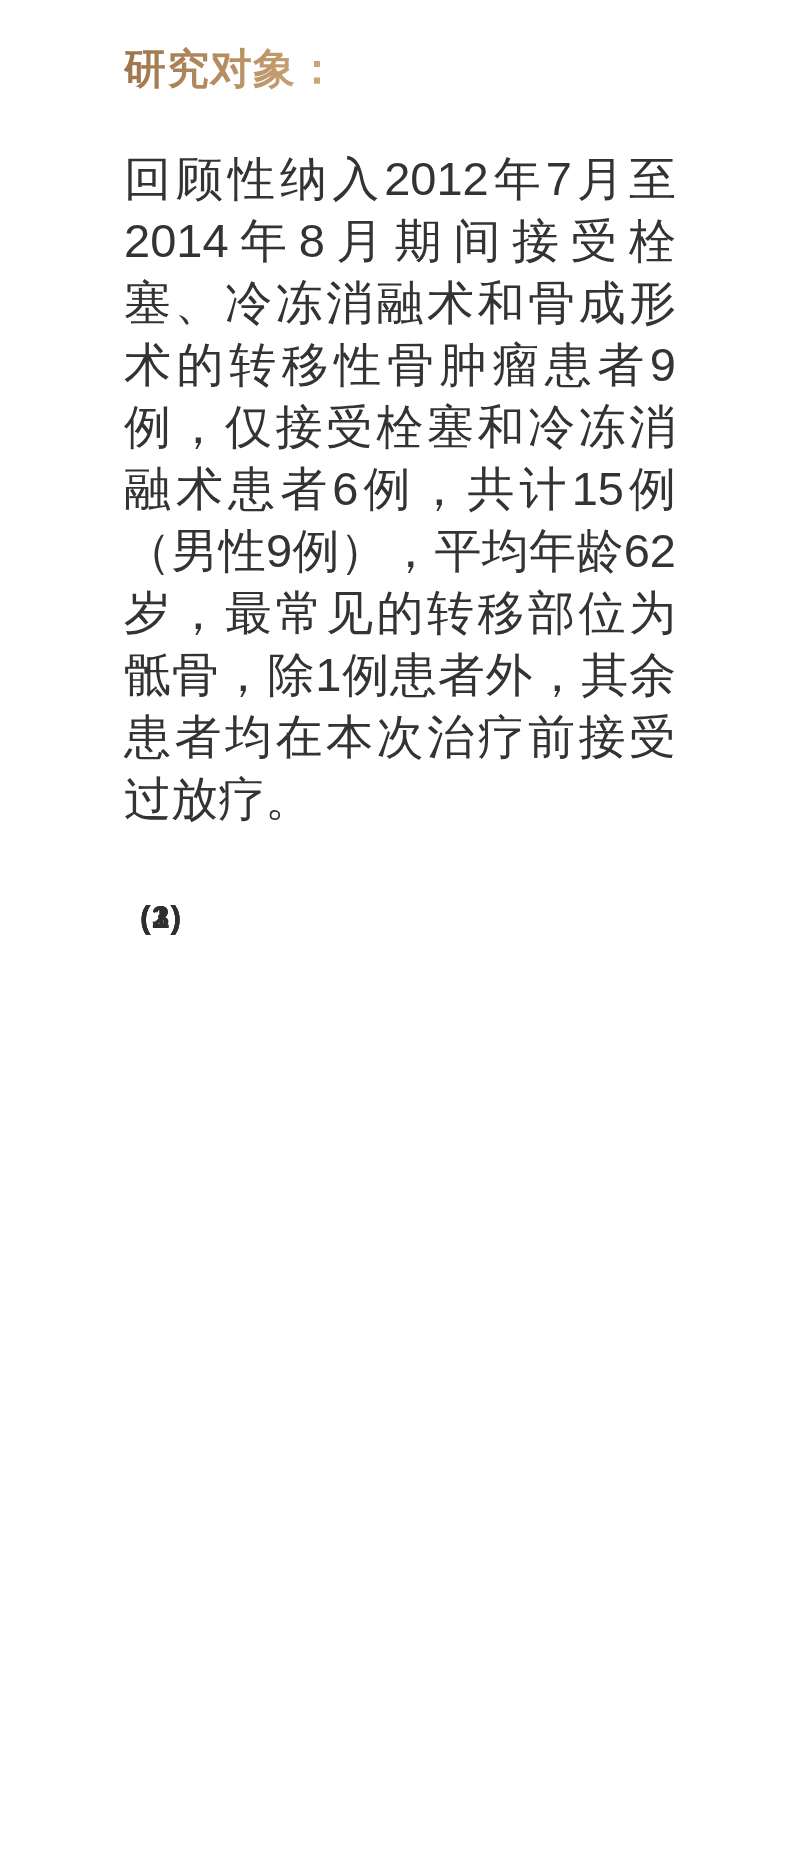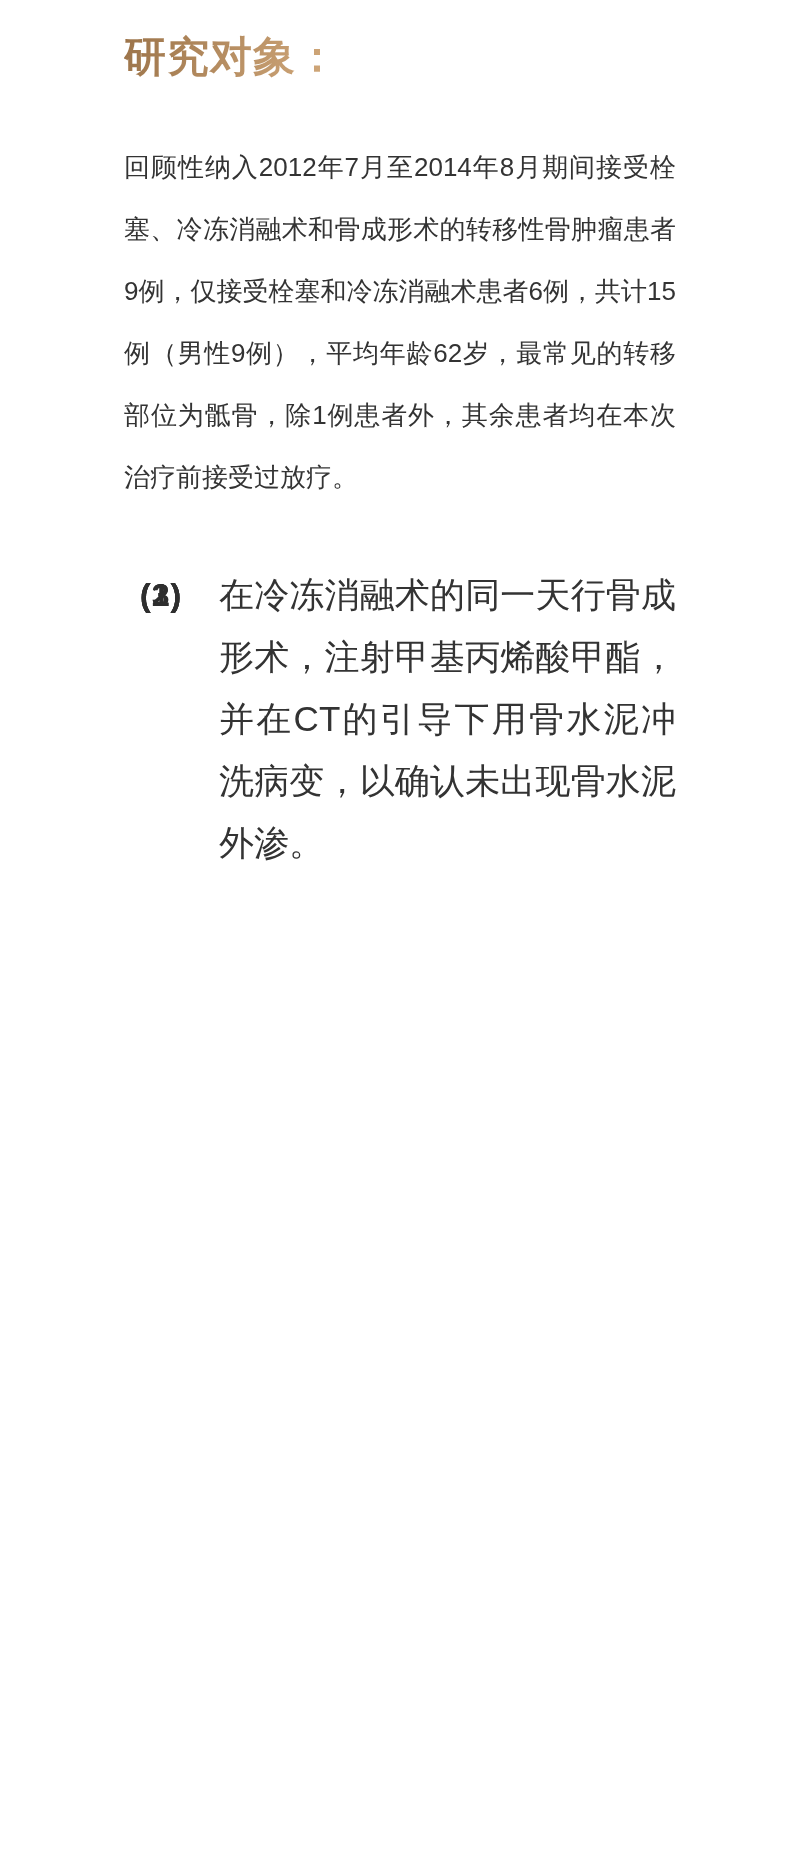--- a/index.html
+++ b/index.html
@@ -8,21 +8,21 @@
     background: #ffffff;
   }
   .page {
     position: relative;
     width: 662px;
     height: 1863px;
     margin: 0 auto;
     background: #ffffff;
     overflow: hidden;
     box-sizing: border-box;
-    padding: 4px 55px;
+    padding: 16px 55px;
     font-family: "Liberation Sans", sans-serif;
     color: #333333;
   }
   .gold-heading {
     margin: 0;
     font-family: "Liberation Serif", serif;
     font-weight: 700;
     font-size: 42px;
     line-height: 50px;
     letter-spacing: 1px;
@@ -33,21 +33,21 @@
     color: #b88a58; 
   }
   .heading-subjects {
     margin-top: 28px;
   }
   .heading-treatment {
     margin-top: 52px;
   }
   .body-para {
     margin: 54px 0 0 0;
-    font-size: 26px;
+    font-size: 47px;
     line-height: 62px;
     text-align: justify;
     text-justify: inter-ideograph;
     color: #333333;
   }
   .steps {
     list-style: none;
     margin: 56px 0 0 0;
     padding: 0;
   }
@@ -85,18 +85,17 @@
 
     <ol class="steps">
       <li class="step">
         <span class="step-marker">(1)</span>
       </li>
       <li class="step">
         <span class="step-marker">(2)</span>
       </li>
       <li class="step">
         <span class="step-marker">(3)</span>
-        <span class="step-text">在冷冻消融术的同一天行骨成形术，注射甲基丙烯酸甲酯，并在CT的引导下用骨水泥冲洗病变，以确认未出现骨水泥外渗。</span>
       </li>
     </ol>
   </section>
 
 </div>
 
 </body></html>

